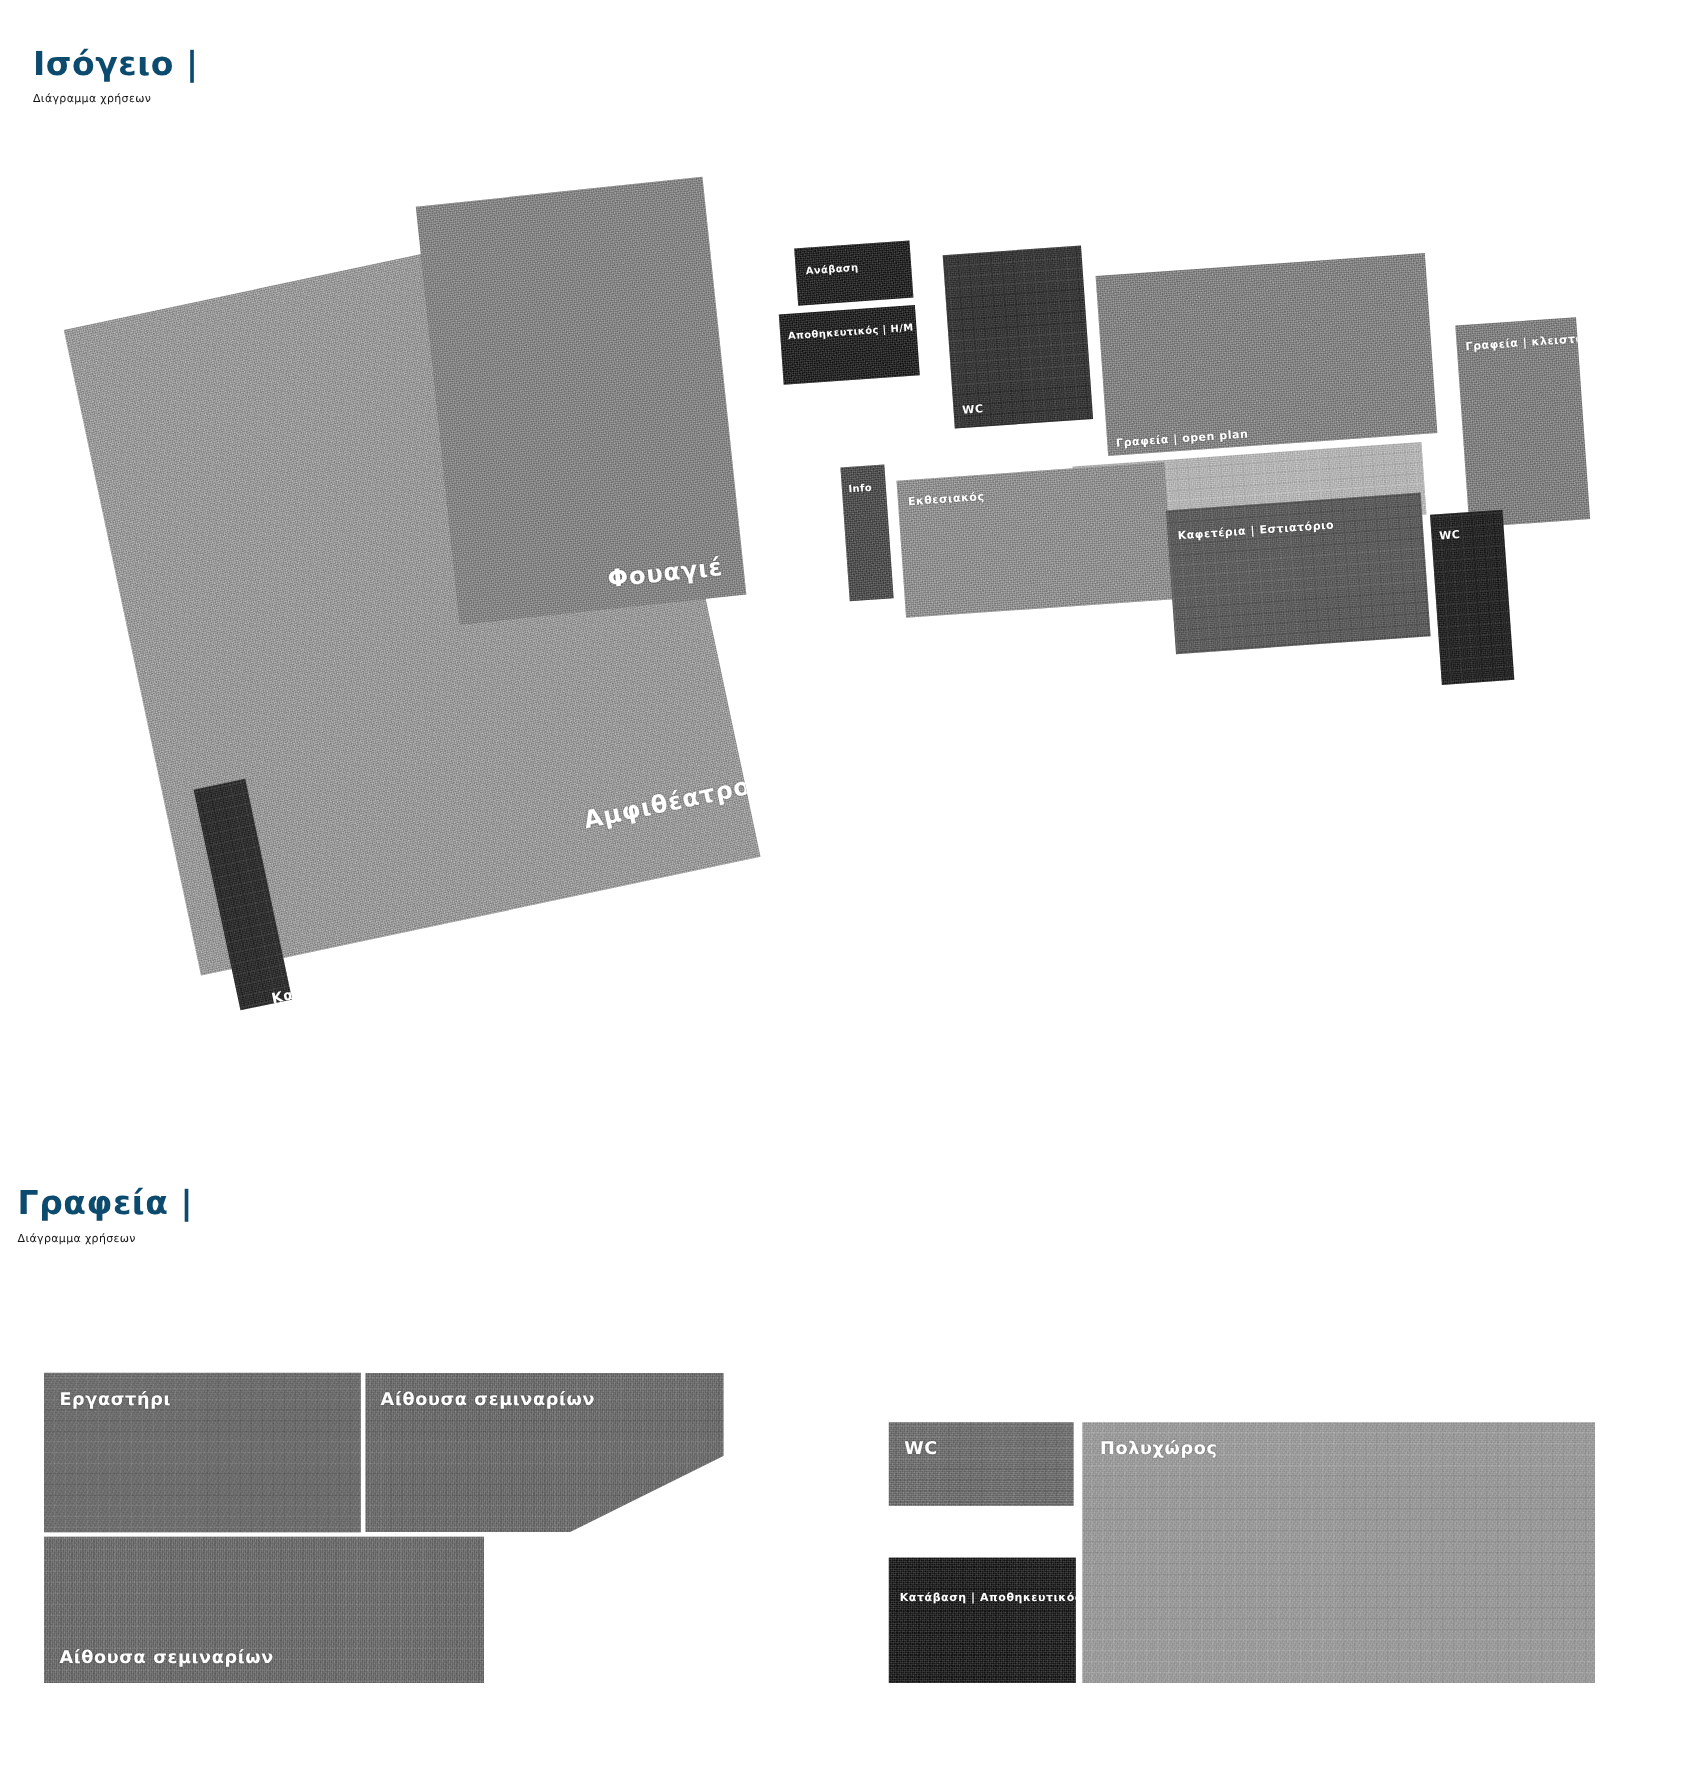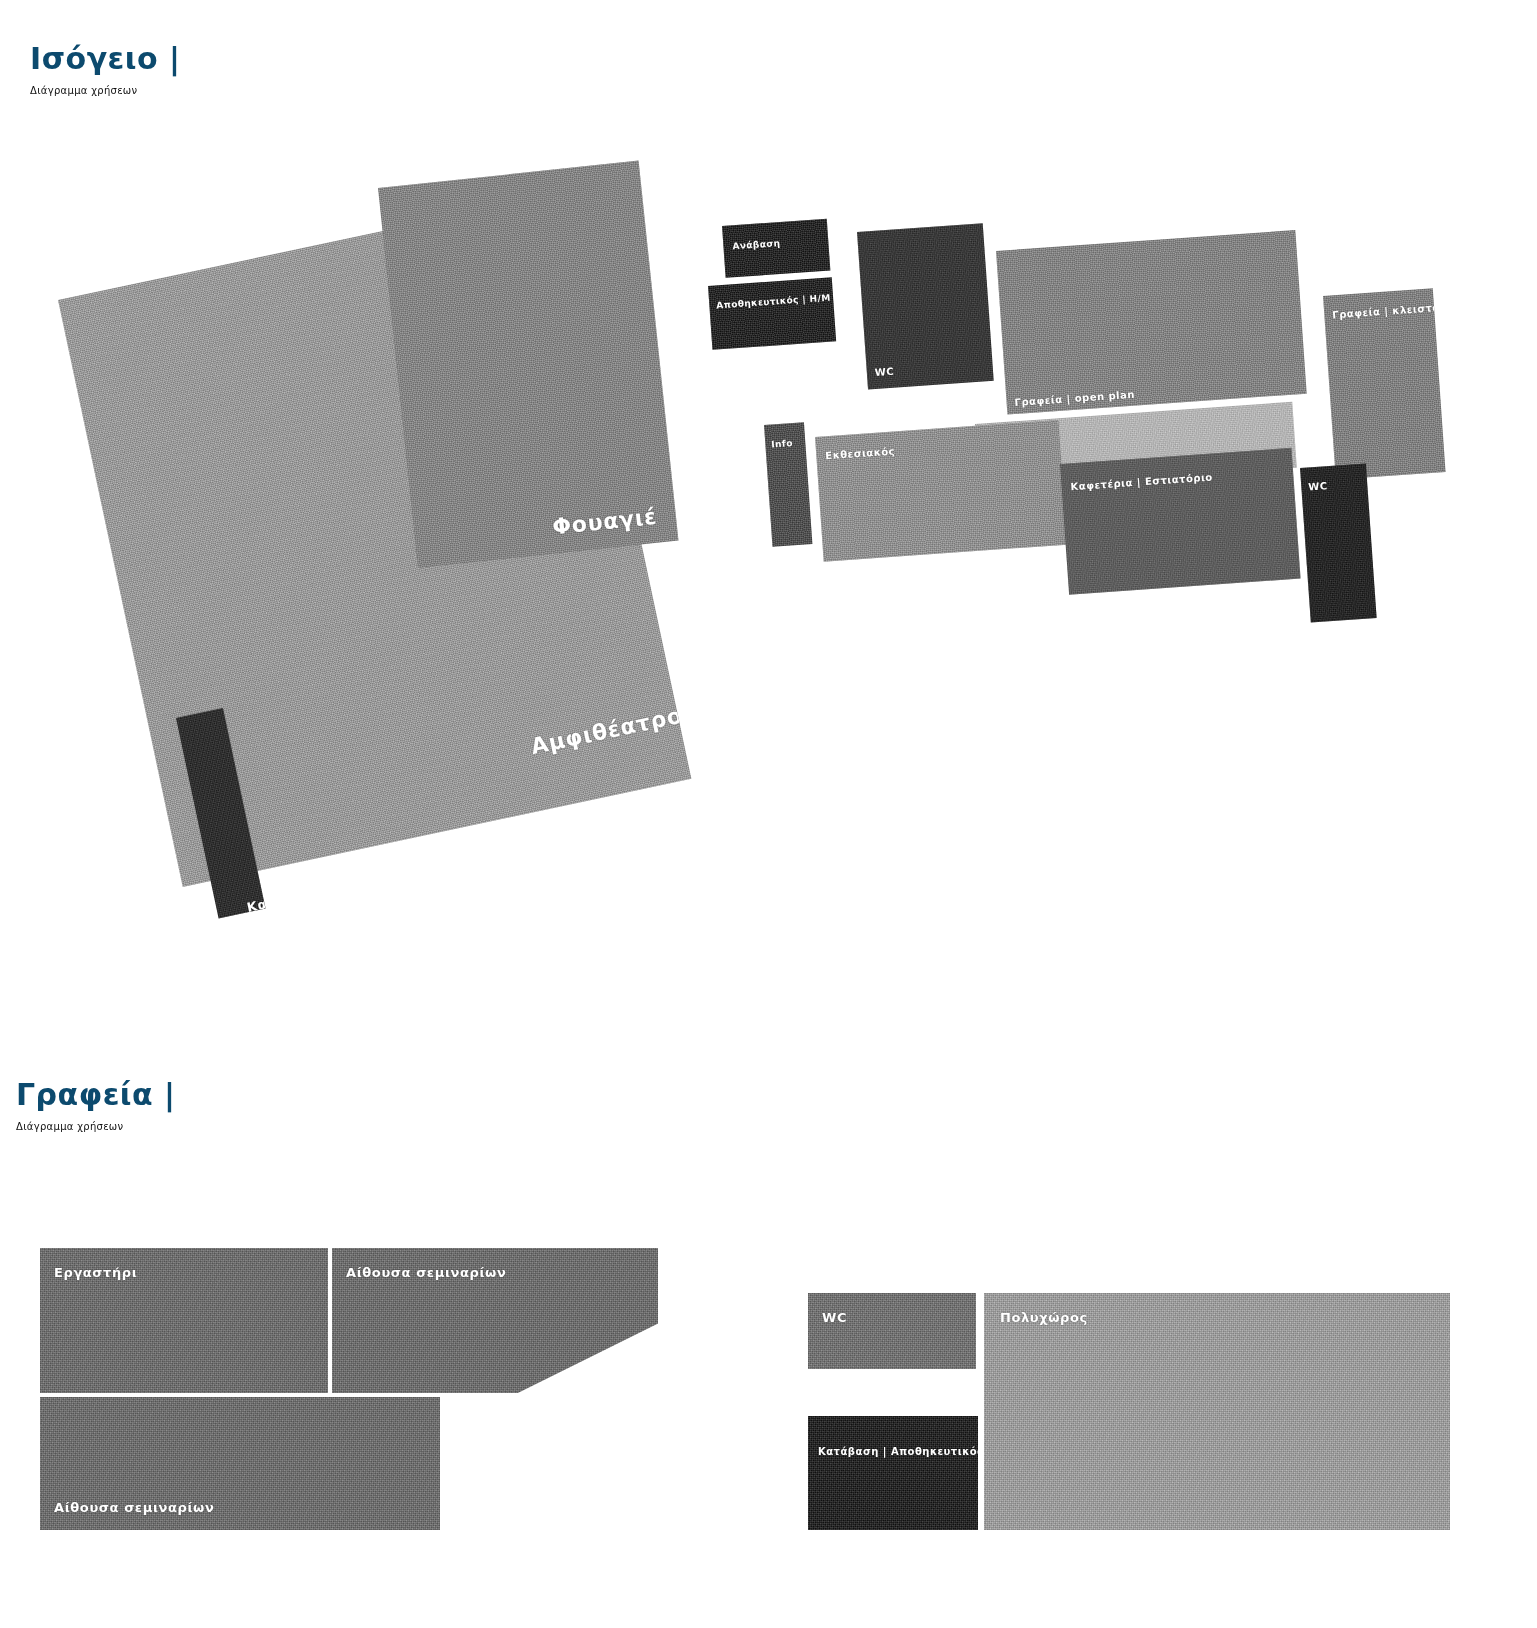--- a/index.html
+++ b/index.html
@@ -71,21 +71,21 @@
     color: #ffffff;
     font-family: "DejaVu Sans", sans-serif;
     font-weight: 700;
     white-space: nowrap;
     line-height: 1;
     text-shadow: 0 0 2px rgba(0,0,0,.35);
   }
   .lbl-xs  { font-size: 9px;  letter-spacing: .4px; }
   .lbl-sm  { font-size: 10px; letter-spacing: .5px; }
   .lbl-md  { font-size: 13px; letter-spacing: .6px; }
-  .lbl-lg  { font-size: 13px; letter-spacing: .6px; }
+  .lbl-lg  { font-size: 16px; letter-spacing: .6px; }
   .lbl-xl  { font-size: 22px; letter-spacing: .8px; }
 
   .rot90 { transform: rotate(-90deg); transform-origin: left top; }
 </style>
 </head>
 <body>
 
 <div class="section-head" style="left:30px; top:42px;">
   <div class="section-title">Ισόγειο |</div>
   <div class="section-sub">Διάγραμμα χρήσεων</div>

